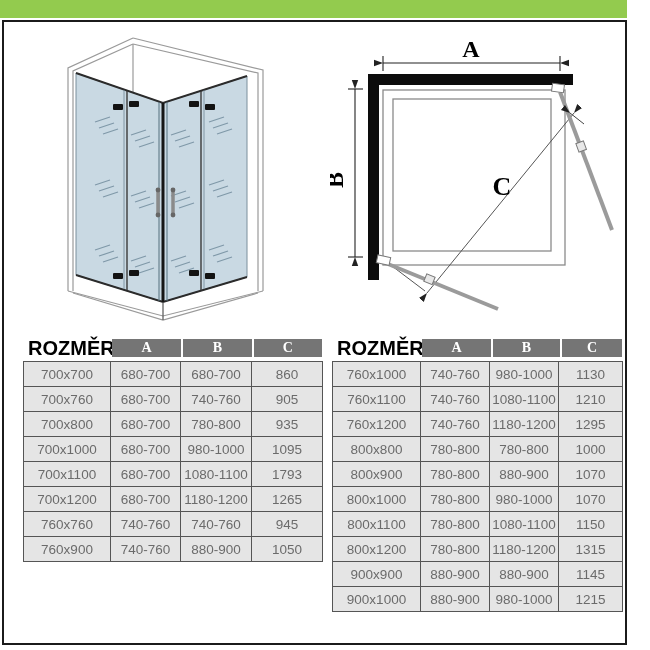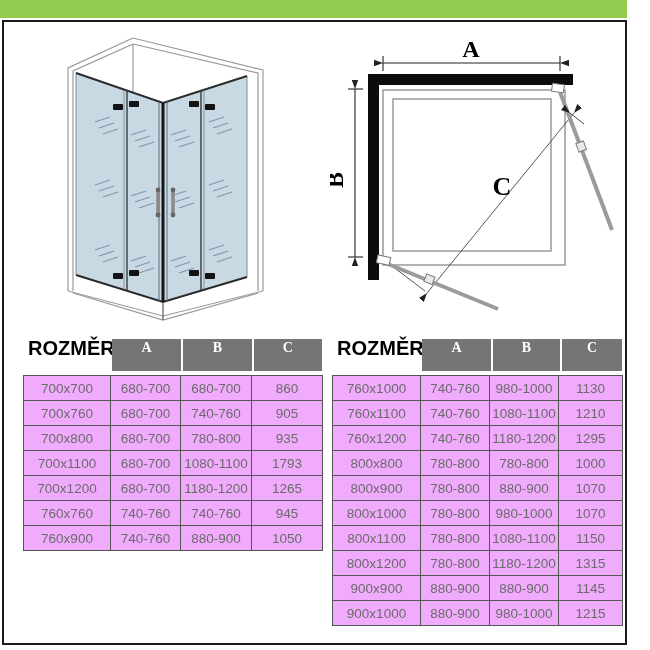--- a/index.html
+++ b/index.html
@@ -15,39 +15,39 @@
     position:absolute; left:2px; top:20px; width:621px; height:621px;
     border:2px solid #1b1b1b; background:#ffffff;
   }
   .iso-svg  { position:absolute; left:10px;  top:25px; }
   .plan-svg { position:absolute; left:330px; top:25px; }
 
   .tbl { position:absolute; top:339px; }
   .t-left  { left:23px;  width:299px; }
   .t-right { left:332px; width:290px; }
 
-  .tbl-head { display:flex; height:32px; align-items:stretch; }
+  .tbl-head { display:flex; height:18px; align-items:stretch; }
   .tbl-title {
     font-weight:bold; font-size:20px; color:#000; line-height:18px;
     padding-left:5px; box-sizing:border-box;
   }
   .t-left  .tbl-title { width:87px; }
   .t-right .tbl-title { width:88px; }
   .hcell {
     background:#757575; color:#fff; text-align:center;
     font-family:"Liberation Serif", serif; font-weight:bold; font-size:14px;
     line-height:18px; margin-left:2px;
   }
   .hcell:first-of-type { margin-left:0; }
   .t-left  .hcell.c1 { width:70px; } .t-left  .hcell.c2 { width:69px; } .t-left  .hcell.c3 { width:69px; }
   .t-right .hcell.c1 { width:69px; } .t-right .hcell.c2 { width:67px; } .t-right .hcell.c3 { width:60px; }
 
   table.dim {
     border-collapse:collapse; table-layout:fixed; width:100%;
-    margin-top:4px; background:#f0abfc;
+    margin-top:4px; background:#e5e5e5;
   }
   table.dim td {
     border:1px solid #555; height:24px; text-align:center;
     font-size:13.5px; color:#6b6b6b; padding:0; white-space:nowrap;
     overflow:hidden;
   }
 </style>
 </head>
 <body>
 
@@ -209,20 +209,26 @@
             <td>740-760</td>
             <td>905</td>
           </tr>
           <tr>
             <td>700x800</td>
             <td>680-700</td>
             <td>780-800</td>
             <td>935</td>
           </tr>
           <tr>
+            <td>700x1000</td>
+            <td>680-700</td>
+            <td>980-1000</td>
+            <td>1095</td>
+          </tr>
+          <tr>
             <td>700x1100</td>
             <td>680-700</td>
             <td>1080-1100</td>
             <td>1793</td>
           </tr>
           <tr>
             <td>700x1200</td>
             <td>680-700</td>
             <td>1180-1200</td>
             <td>1265</td>

